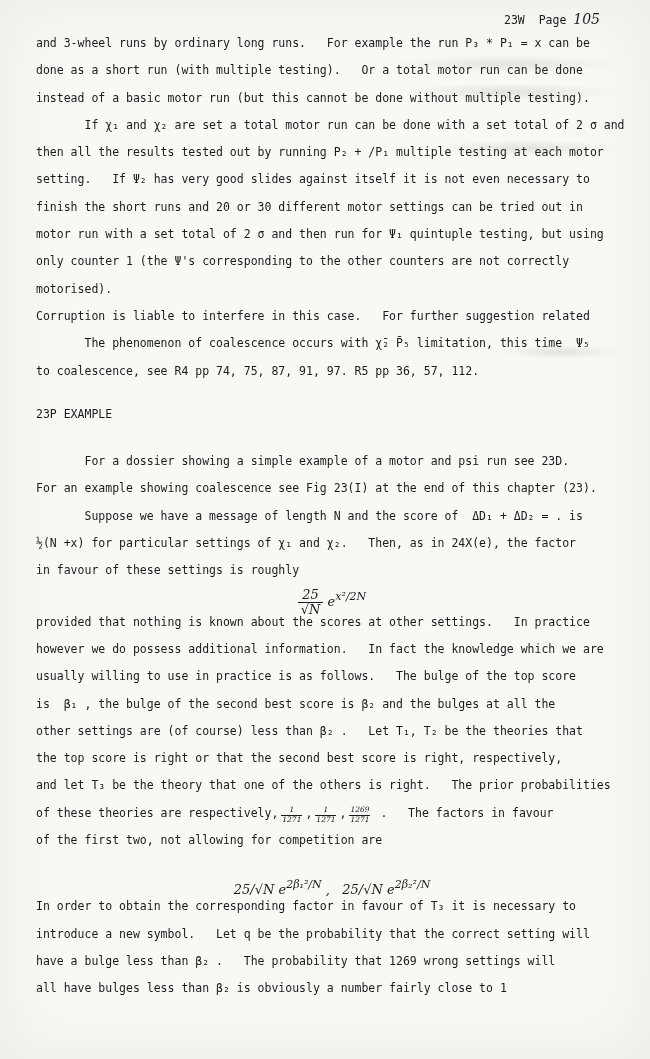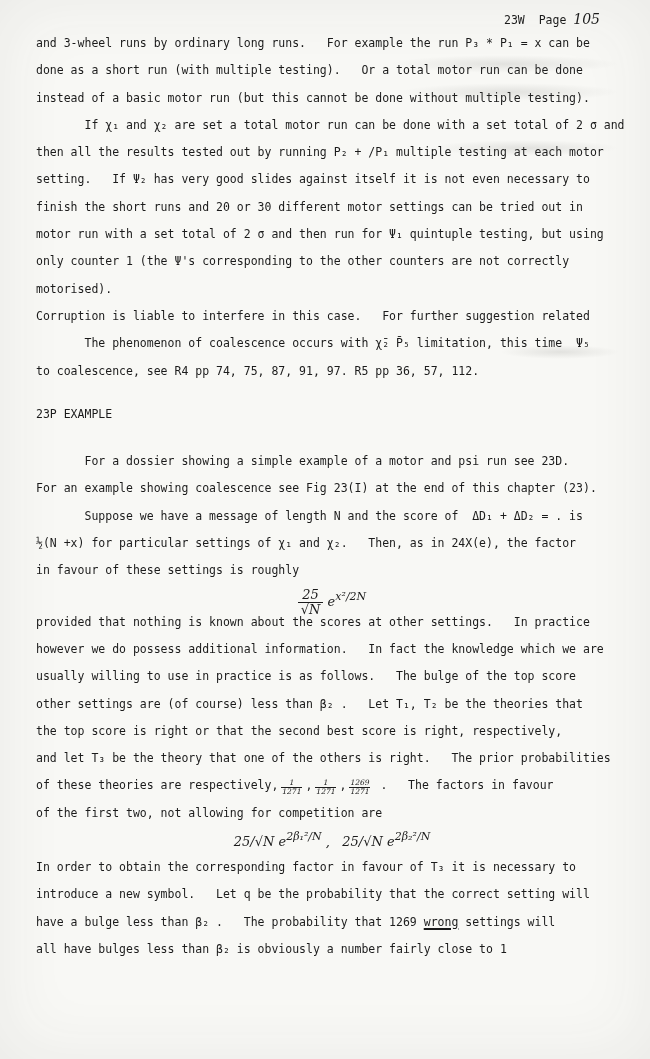--- a/index.html
+++ b/index.html
@@ -39,21 +39,21 @@
   .g-top{margin-top:16px;}
   .g-top-sm{margin-top:20px;}
   .formula{
     text-align:center;
     font-family:"DejaVu Serif",serif;
     font-style:italic;
     font-size:13px;
     white-space:pre;
   }
   .formula.f1{height:24px;line-height:24px;}
-  .formula.f2{height:27px;line-height:19px;}
+  .formula.f2{height:27px;line-height:37px;margin-top:12px;}
   .frac{
     display:inline-block;
     vertical-align:middle;
     text-align:center;
     line-height:1.05;
     font-size:13px;
   }
   .frac .num{display:block;border-bottom:1.2px solid #1b1b1b;padding:0 3px;}
   .frac .den{display:block;padding:0 3px;}
   sup.exp{
@@ -67,21 +67,20 @@
     text-align:center;
     font-family:"DejaVu Serif",serif;
     font-style:italic;
     font-size:7.5px;
     line-height:1.15;
     margin:0 3px;
   }
   .smallfrac .num{display:block;border-bottom:1px solid #1b1b1b;padding:0 1px;}
   .smallfrac .den{display:block;padding:0 1px;}
   .uword{
-    text-decoration:underline;
     text-decoration-thickness:1.6px;
     text-underline-offset:2px;
   }
   .smudge{
     position:absolute;
     pointer-events:none;
     background:radial-gradient(ellipse at center, rgba(110,110,105,0.16) 0%, rgba(110,110,105,0.0) 70%);
   }
 </style>
 </head>
@@ -120,20 +119,21 @@
 
   <div class="line">       Suppose we have a message of length N and the score of  ΔD₁ + ΔD₂ = . is</div>
   <div class="line">½(N +x) for particular settings of χ₁ and χ₂.   Then, as in 24X(e), the factor</div>
   <div class="line">in favour of these settings is roughly</div>
 
   <div class="formula f1"><span class="frac"><span class="num">25</span><span class="den">√N</span></span> <span>e</span><sup class="exp">x²/2N</sup></div>
 
   <div class="line">provided that nothing is known about the scores at other settings.   In practice</div>
   <div class="line">however we do possess additional information.   In fact the knowledge which we are</div>
   <div class="line">usually willing to use in practice is as follows.   The bulge of the top score</div>
+  <div class="line">is  β₁ , the bulge of the second best score is β₂ and the bulges at all the</div>
   <div class="line">other settings are (of course) less than β₂ .   Let T₁, T₂ be the theories that</div>
   <div class="line">the top score is right or that the second best score is right, respectively,</div>
   <div class="line">and let T₃ be the theory that one of the others is right.   The prior probabilities</div>
 
   <div class="line"><span>of these theories are respectively,</span><span class="smallfrac"><span class="num">1</span><span class="den">1271</span></span><span>,</span><span class="smallfrac"><span class="num">1</span><span class="den">1271</span></span><span>,</span><span class="smallfrac"><span class="num">1269</span><span class="den">1271</span></span><span> .   The factors in favour</span></div>
 
   <div class="line">of the first two, not allowing for competition are</div>
 
   <div class="formula f2"><span>25/√N</span> <span>e</span><sup class="exp">2β₁²/N</sup><span> ,   </span><span>25/√N</span> <span>e</span><sup class="exp">2β₂²/N</sup></div>
 

